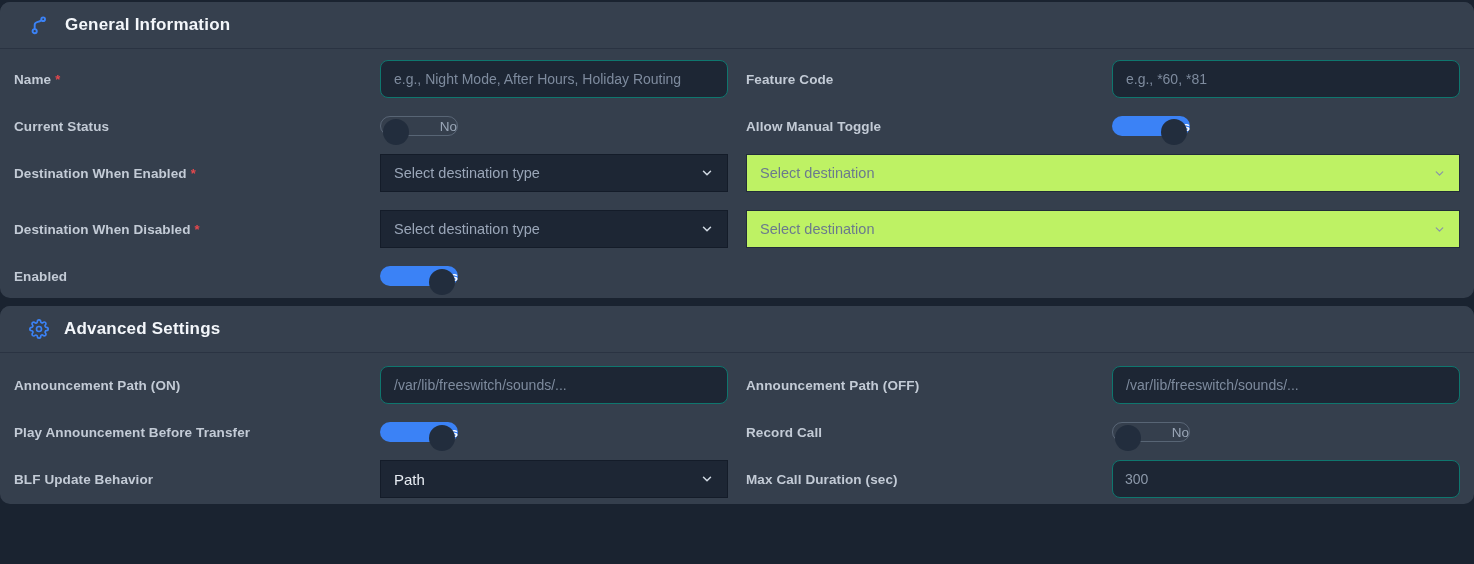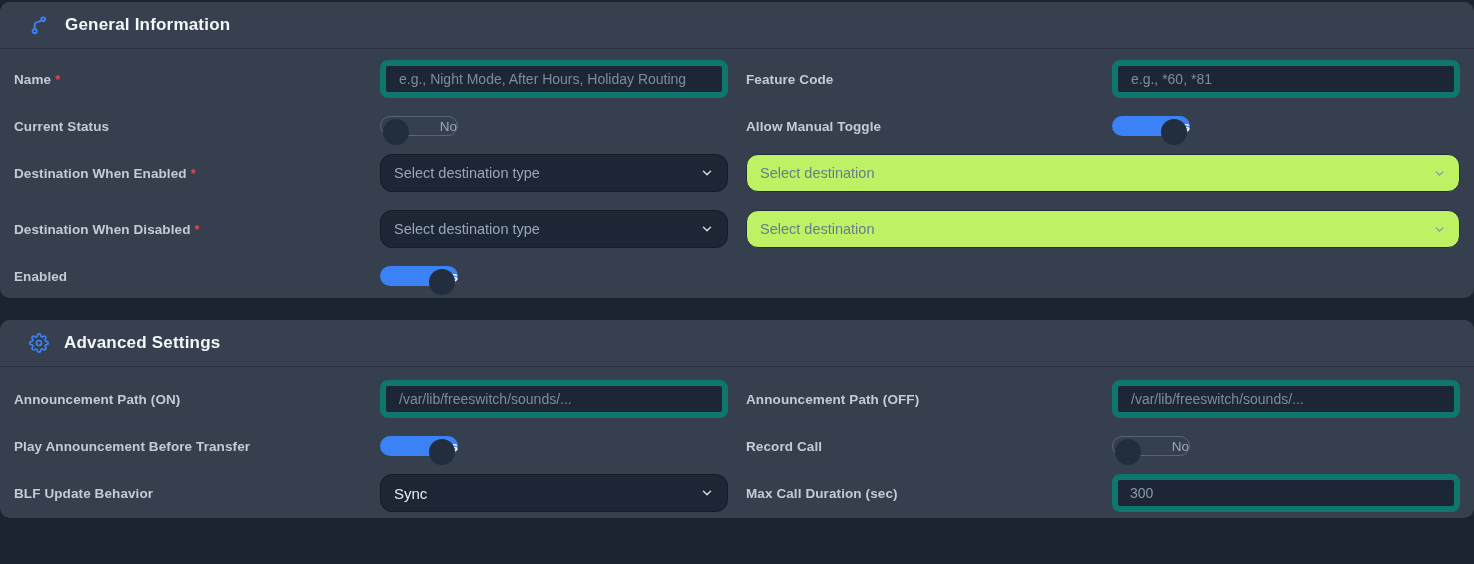--- a/index.html
+++ b/index.html
@@ -7,21 +7,21 @@
   body {
     background:#1a2330;
     font-family:"Liberation Sans", sans-serif;
     padding-top:2px;
   }
   .card {
     background:#353f4d;
     border-radius:10px;
     overflow:hidden;
   }
-  .card + .card { margin-top:22px; }
+  .card + .card { margin-top:8px; }
   .card-header {
     height:47px;
     display:flex;
     align-items:center;
     gap:15px;
     padding-left:29px;
     background:#36404e;
     border-bottom:1px solid #2a3342;
   }
   .card-title {
@@ -43,35 +43,35 @@
     color:#c3cbd6;
     font-size:13.5px;
     font-weight:700;
     letter-spacing:0.1px;
   }
   .flabel.col3 { padding-left:18px; }
   .req { color:#e5484d; margin-left:4px; font-size:13px; }
   .tinput {
     width:348px; height:38px;
     background:#1d2634;
-    border:6px solid #0f766e;
+    border:1px solid #0f766e;
     border-radius:8px;
     color:#c6cfdb;
     font-size:14px;
     padding:0 13px;
     outline:none;
     font-family:"Liberation Sans", sans-serif;
   }
   .tinput::placeholder { color:#7e8b9e; opacity:1; }
   .tinput.valued { color:#8d99aa;padding-left:12px; }
   .fselect {
     height:38px;
     background:#1d2634;
     border:1px solid #141c29;
-    border-radius:12px;
+    border-radius:0;
     display:flex;
     align-items:center;
     justify-content:space-between;
     padding:0 13px;
     cursor:pointer;
   }
   .fselect .sel-text { font-size:14.5px; color:#9aa6b8; }
   .fselect.selected .sel-text { color:#e8edf3; font-size:15px; }
   .fselect .chev { color:#cdd5df; display:flex; }
   .fselect.dest {
@@ -244,21 +244,21 @@
         <div class="toggle off">
           <span class="knob"></span>
           <span class="tog-label">No</span>
         </div>
       </div>
     </div>
 
     <div class="row">
       <div class="flabel">BLF Update Behavior</div>
       <div class="fselect selected">
-        <span class="sel-text">Sync</span>
+        <span class="sel-text">Path</span>
         <span class="chev">
           <svg width="14" height="14" viewBox="0 0 24 24" fill="none" stroke="currentColor" stroke-width="2.6" stroke-linecap="round" stroke-linejoin="round">
               <polyline points="6 9 12 15 18 9"></polyline>
             </svg>
         </span>
       </div>
       <div class="flabel col3">Max Call Duration (sec)</div>
       <input class="tinput valued" type="text" value="300" style="">
     </div>
 

